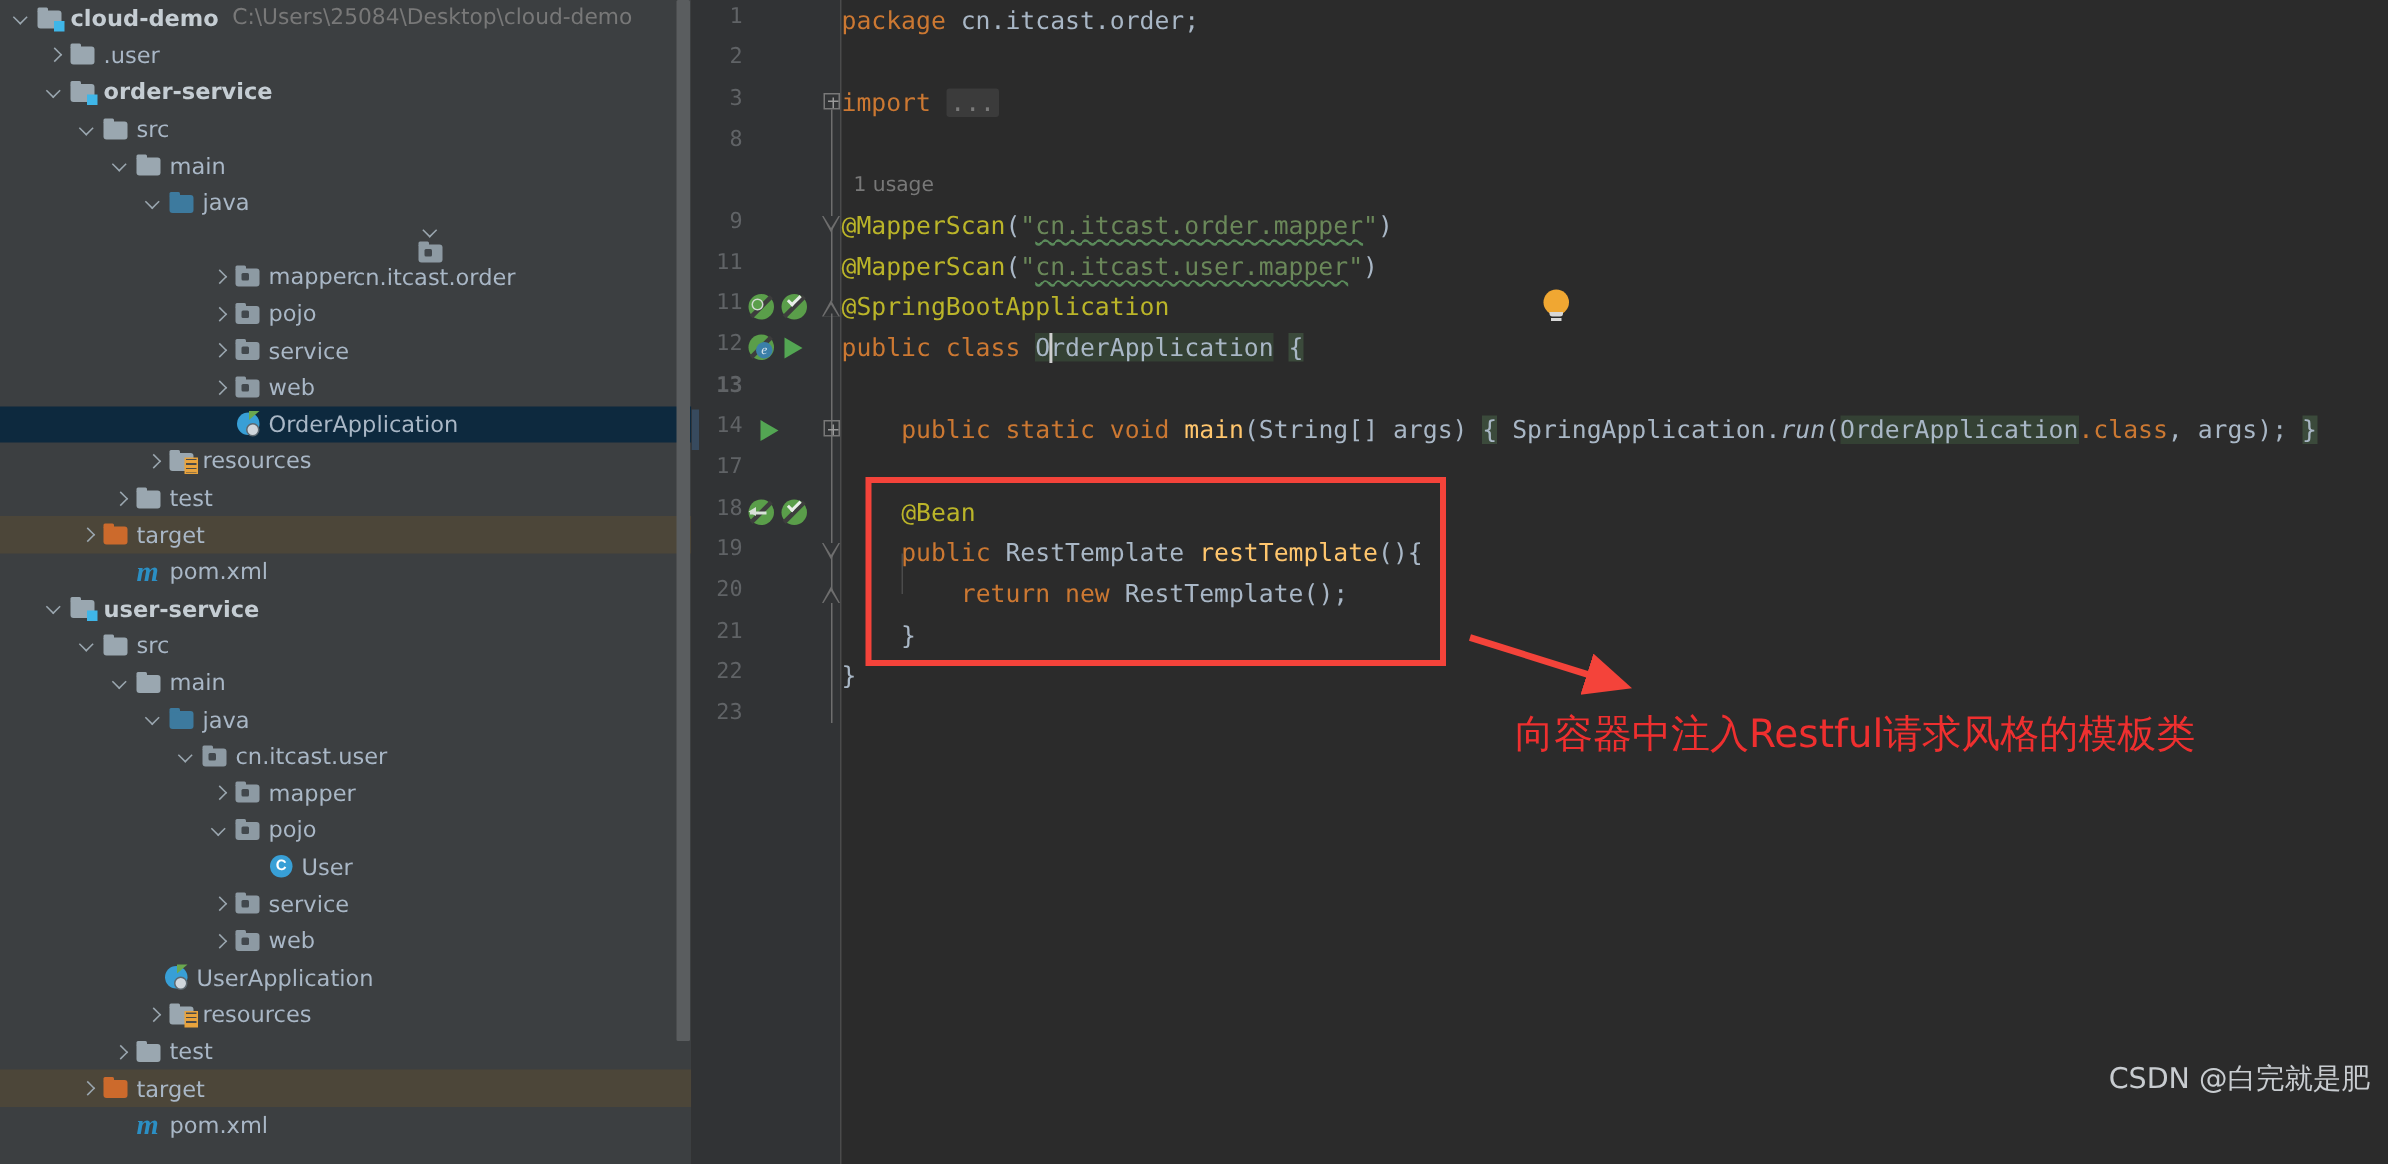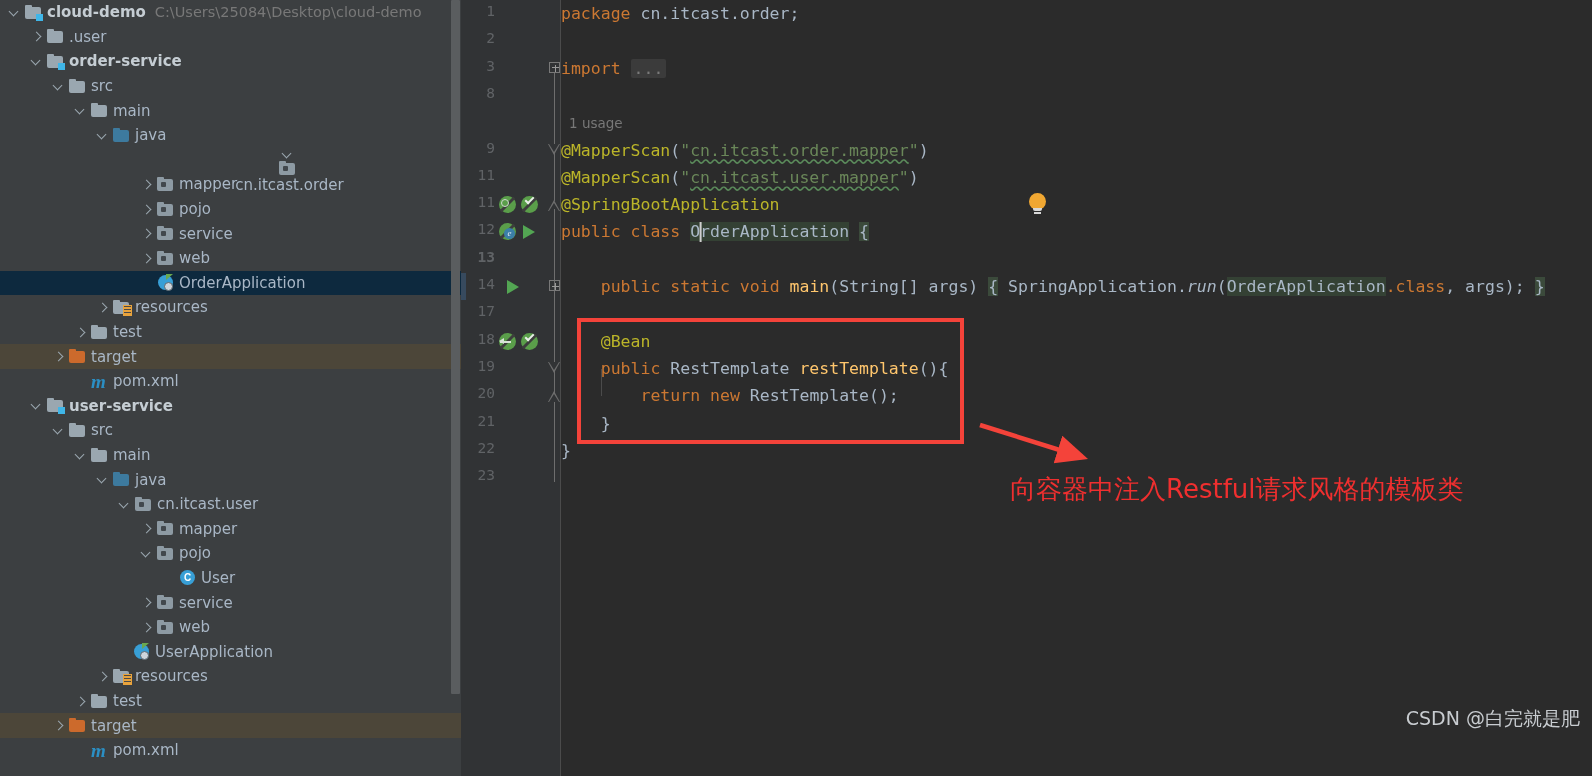--- a/index.html
+++ b/index.html
@@ -636,21 +636,21 @@
           </span>
           <span class="tree-label">service</span>
         </div>
         <div class="tree-row" style="top: 615px; position: absolute; left: 0px; right: 0px; padding-left: 140px;">
           <span class="arrow "></span>
           <span class="ico folder pkg">
             <span class="pkgdot"></span>
           </span>
           <span class="tree-label">web</span>
         </div>
-        <div class="tree-row" style="top: 639.6px; position: absolute; left: 0px; right: 0px; padding-left: 116px; align-items: center;">
+        <div class="tree-row" style="top: 639.6px; position: absolute; left: 0px; right: 0px; padding-left: 92px; align-items: center;">
           <span class="arrow none"></span>
           <span class="ico springapp">
             <span class="leaf"></span>
             <span class="clock"></span>
           </span>
           <span class="tree-label">UserApplication</span>
         </div>
         <div class="tree-row" style="top: 664.2px; position: absolute; left: 0px; right: 0px; padding-left: 96px;">
           <span class="arrow "></span>
           <span class="ico folder">

